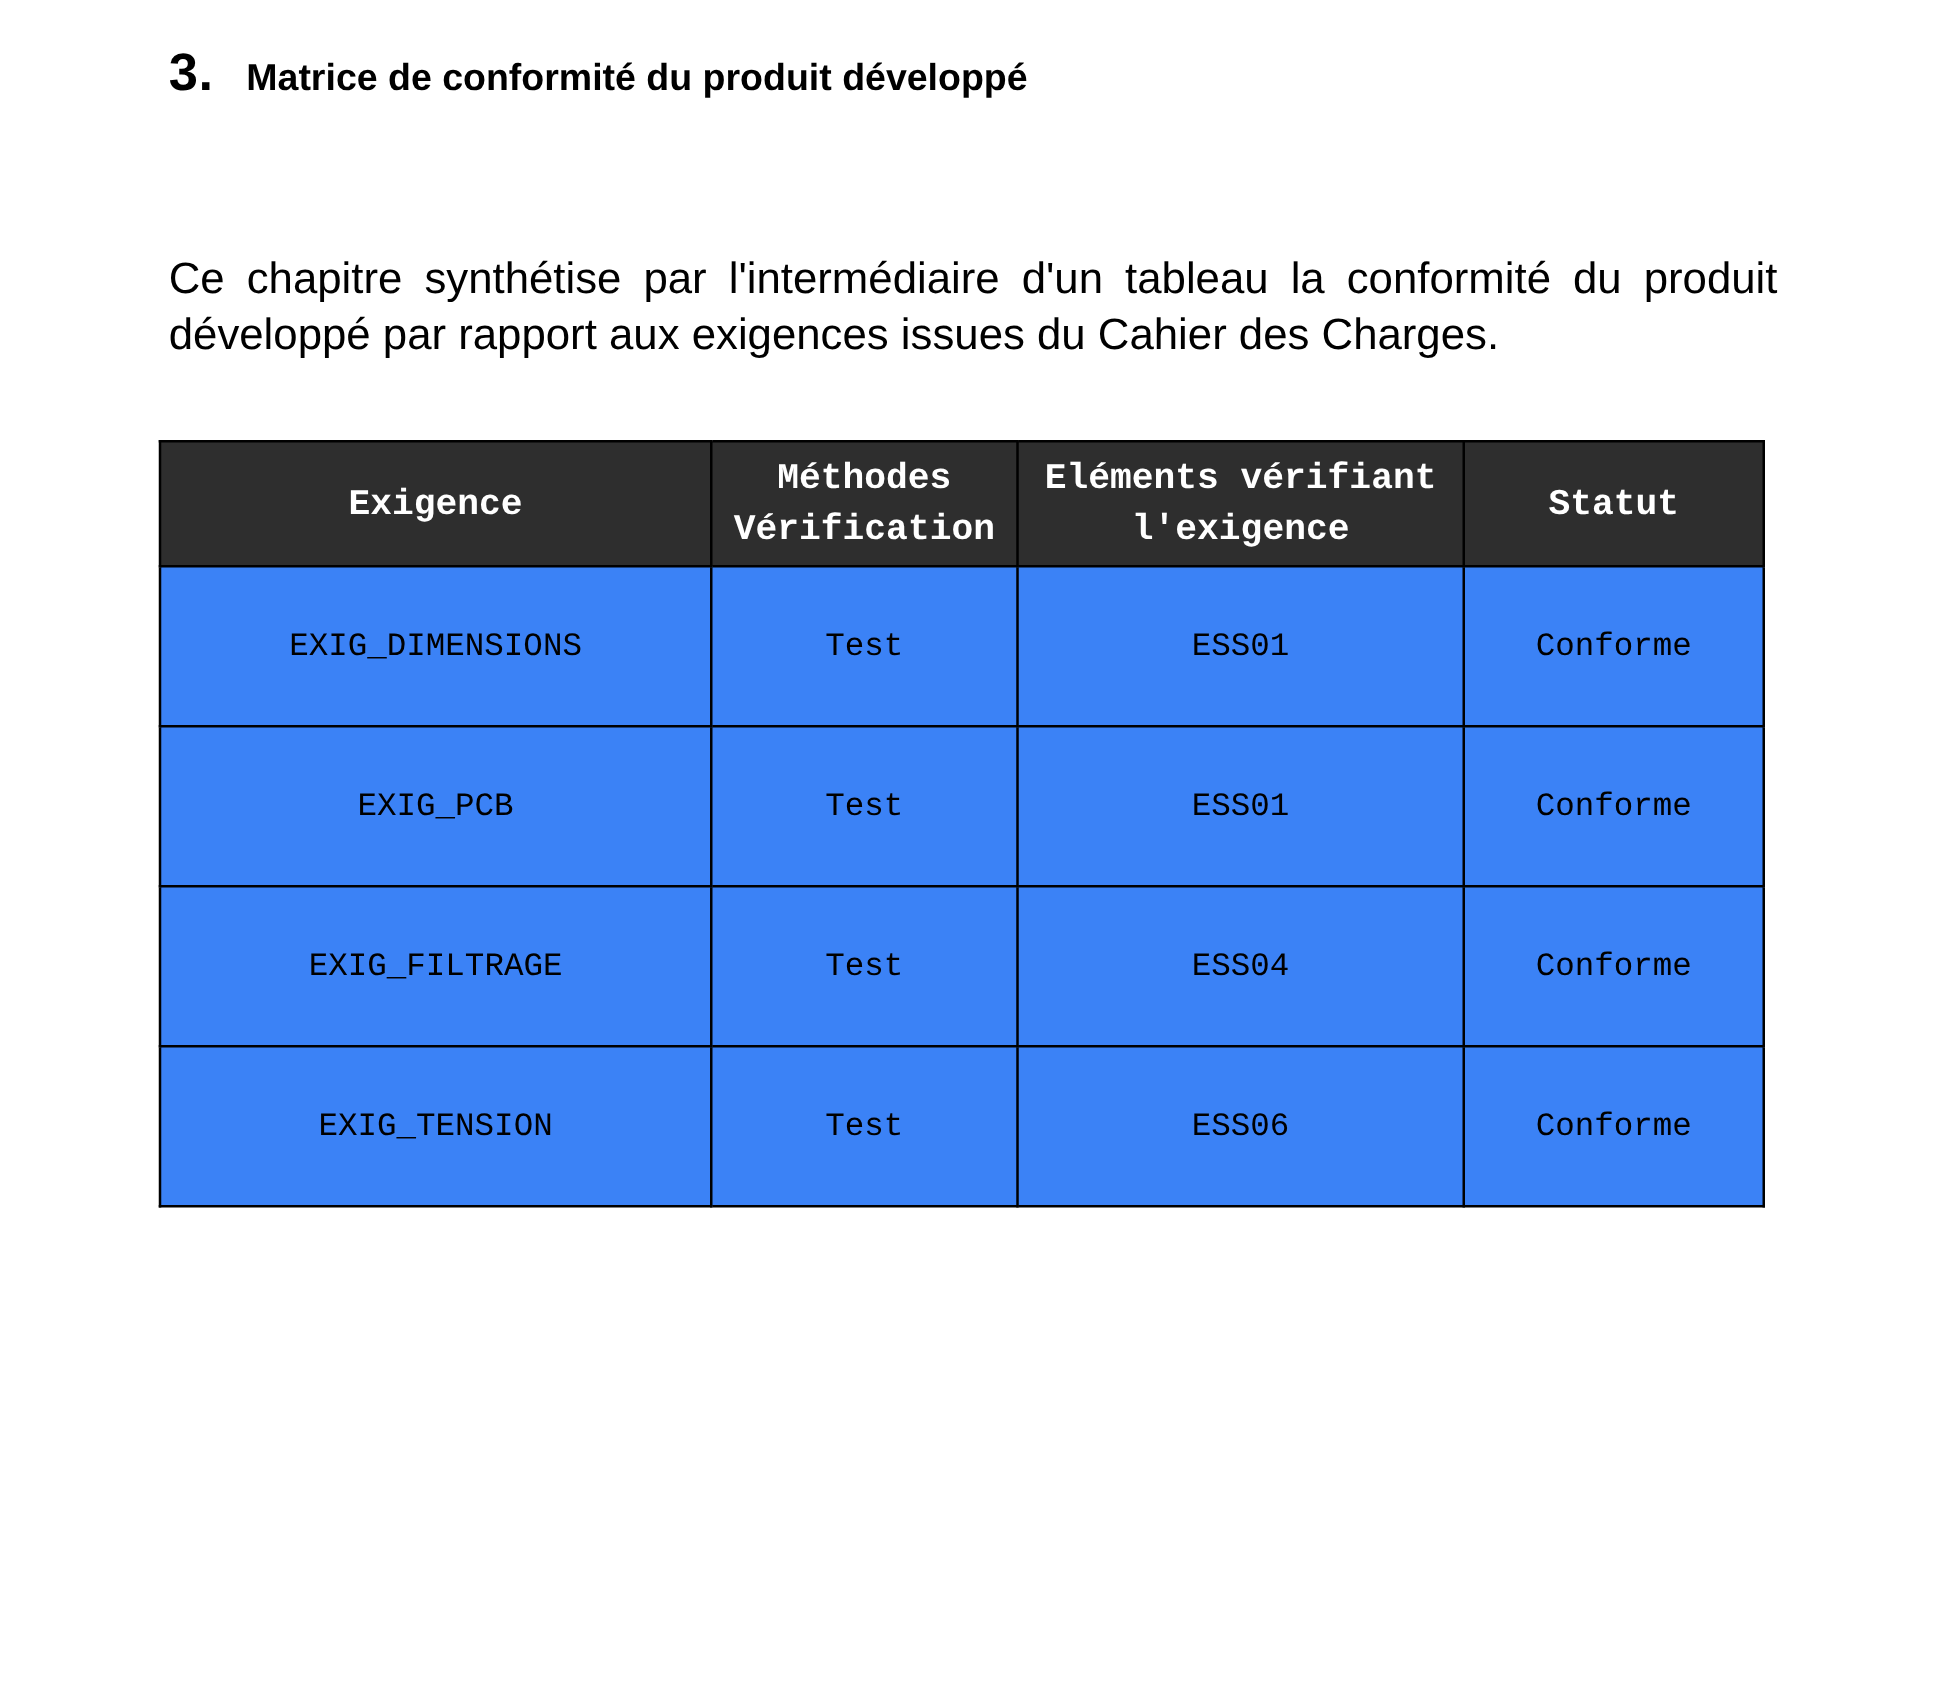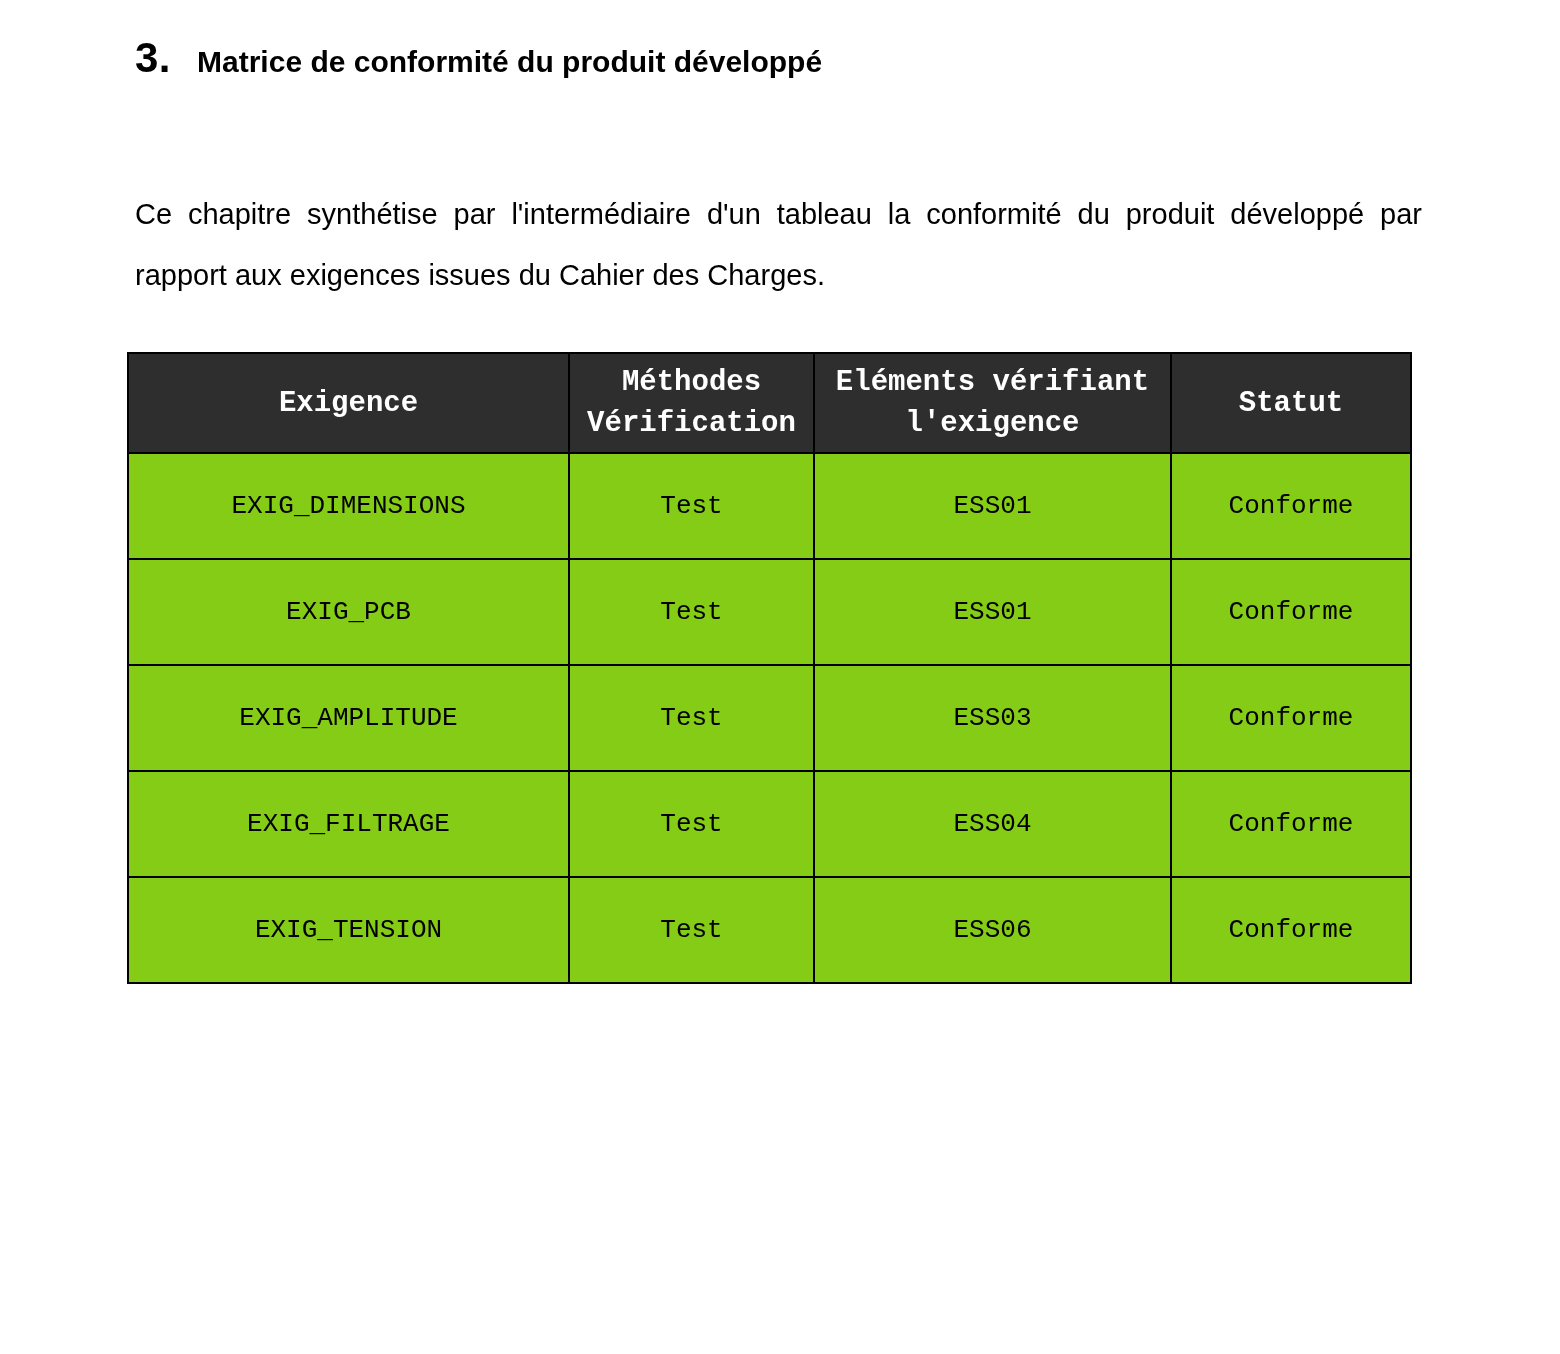--- a/index.html
+++ b/index.html
@@ -36,24 +36,24 @@
   .heading .section-title {
     font-size: 30px;
     font-weight: bold;
     margin-left: 26px;
   }
 
   
   .intro {
     position: absolute;
     left: 135px;
-    top: 184px;
+    top: 200px;
     width: 1287px;
-    font-size: 29px;
-    line-height: 61px;
+    font-size: 35px;
+    line-height: 45px;
     text-align: justify;
     text-align-last: left;
   }
 
   
   table.matrix {
     position: absolute;
     left: 127px;
     top: 352px;
     width: 1283px;
@@ -77,24 +77,24 @@
   table.matrix thead th {
     background: #2e2e2e;
     color: #ffffff;
     font-size: 29px;
     font-weight: bold;
     height: 100px;
     line-height: 41px;
   }
 
   table.matrix tbody td {
-    height: 106px;
+    height: 128px;
     font-size: 26px;
     font-weight: normal;
-    background: #84cc16;
+    background: #3b82f6;
   }
 </style>
 </head>
 <body>
 
 <div class="page">
 
   <div class="heading">
     <span class="section-number">3.</span>
     <span class="section-title">Matrice de conformité du produit développé</span>
@@ -124,26 +124,20 @@
           <td>ESS01</td>
           <td>Conforme</td>
         </tr>
         <tr>
           <td>EXIG_PCB</td>
           <td>Test</td>
           <td>ESS01</td>
           <td>Conforme</td>
         </tr>
         <tr>
-          <td>EXIG_AMPLITUDE</td>
-          <td>Test</td>
-          <td>ESS03</td>
-          <td>Conforme</td>
-        </tr>
-        <tr>
           <td>EXIG_FILTRAGE</td>
           <td>Test</td>
           <td>ESS04</td>
           <td>Conforme</td>
         </tr>
         <tr>
           <td>EXIG_TENSION</td>
           <td>Test</td>
           <td>ESS06</td>
           <td>Conforme</td>

